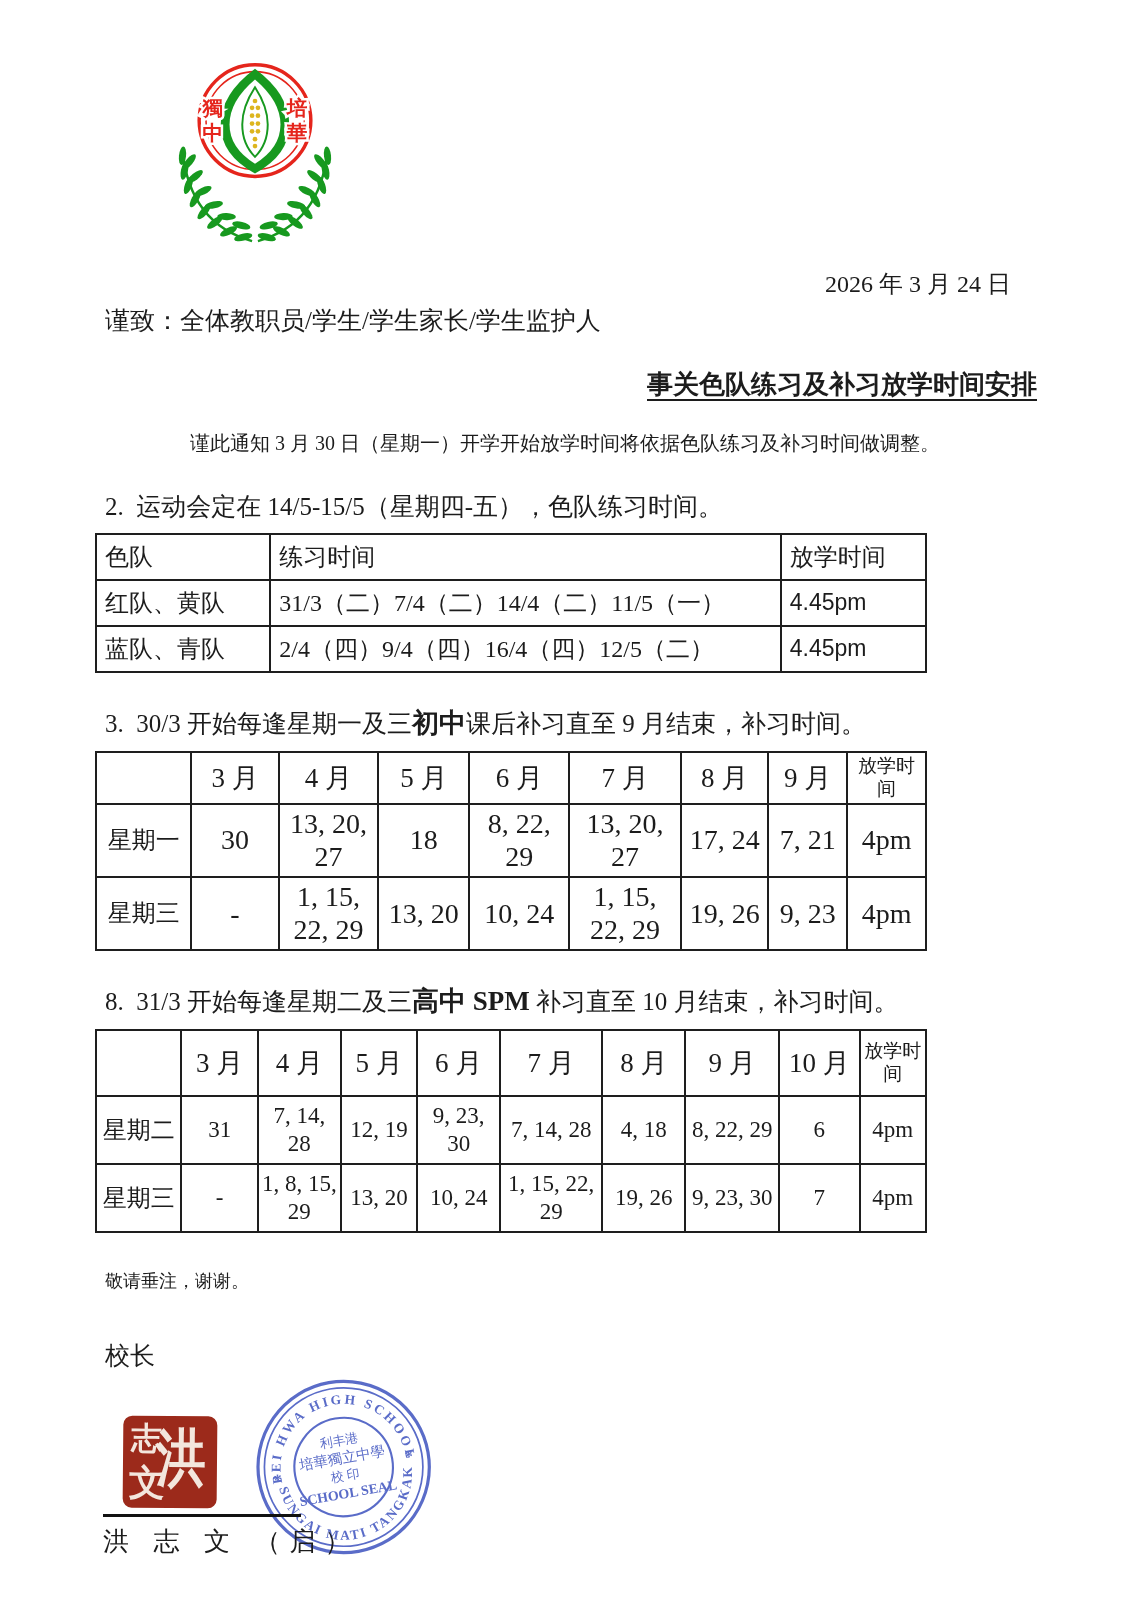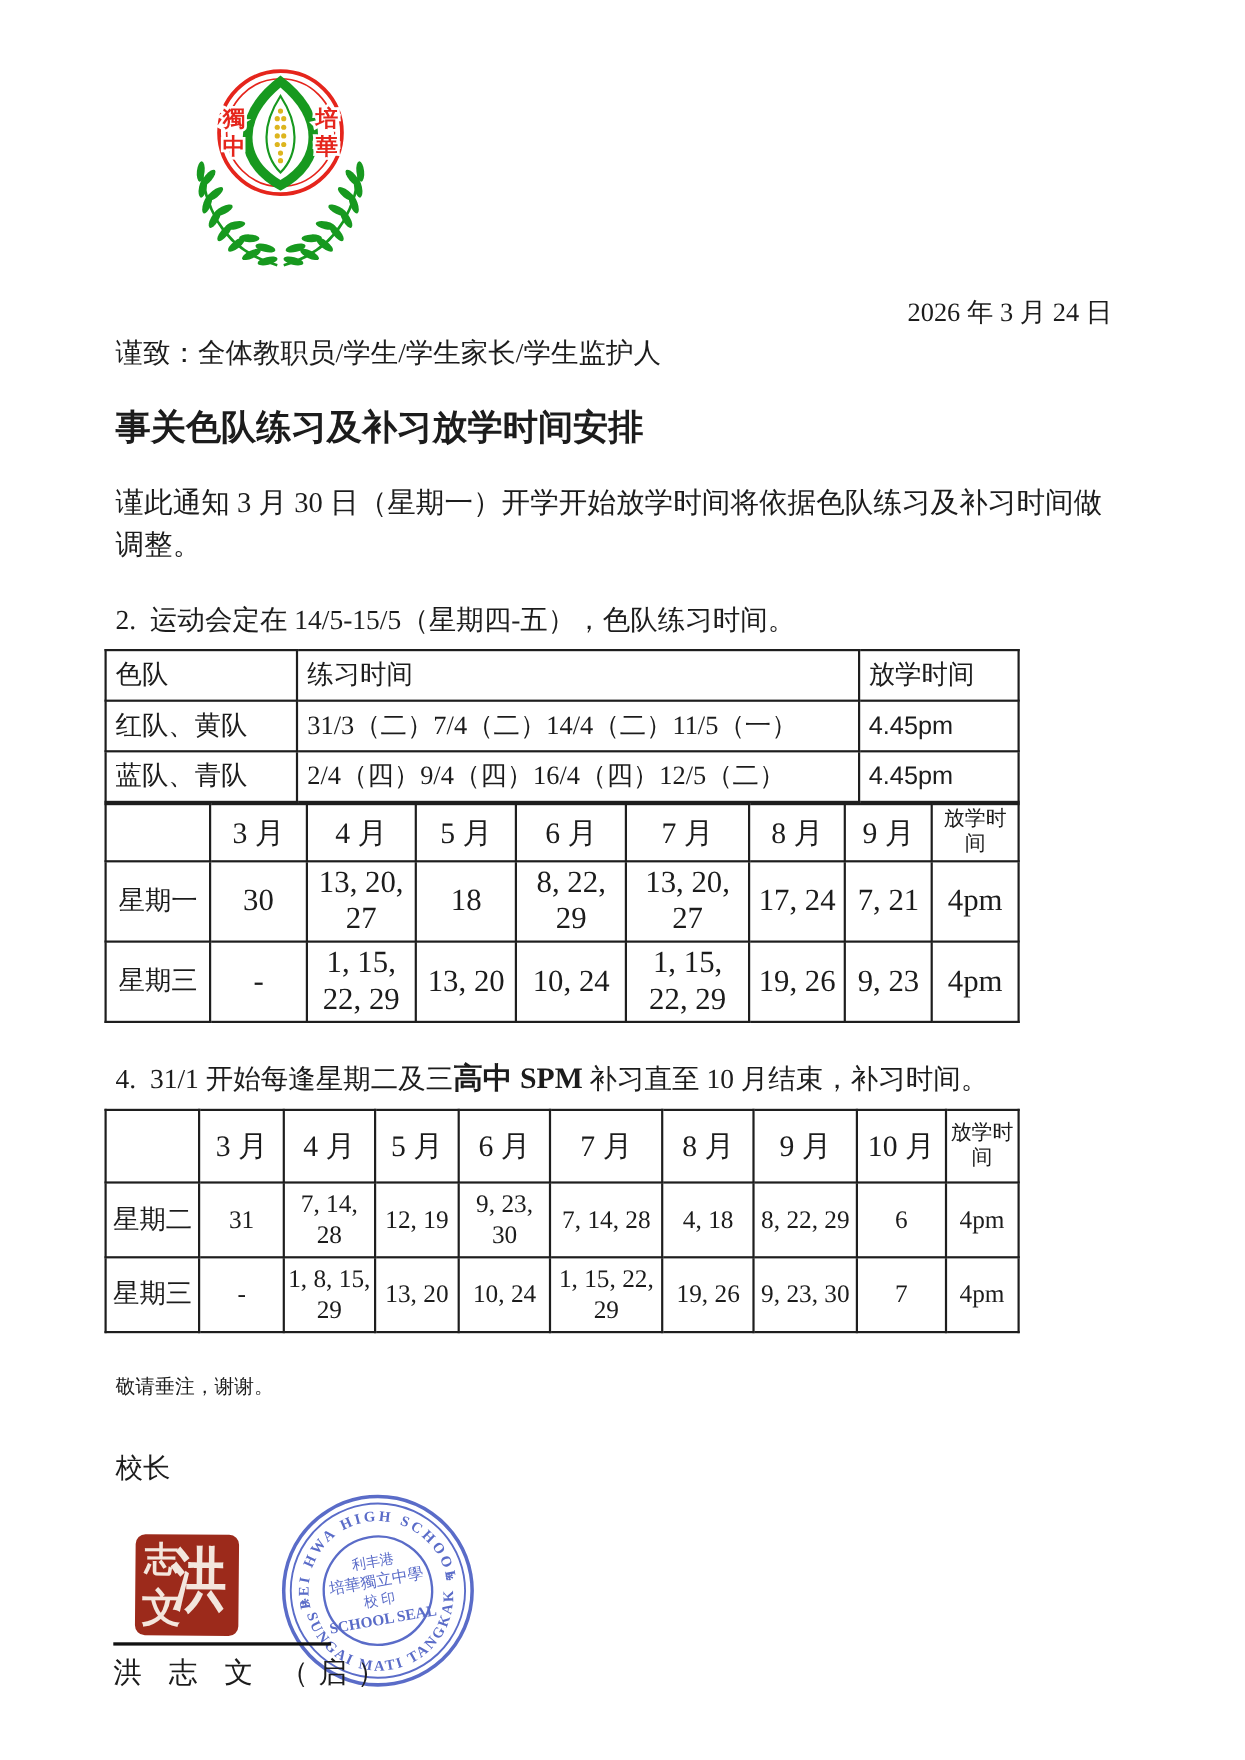--- a/index.html
+++ b/index.html
@@ -13,22 +13,22 @@
   .header{position:relative;height:192px;margin-bottom:4px;}
   .logo-wrap{position:absolute;left:62px;top:2px;}
   .head-text{margin-left:258px;width:650px;text-align:center;}
   .school-zh{font-size:52px;font-weight:bold;color:#e32412;letter-spacing:24px;line-height:1.1;white-space:nowrap;text-indent:24px;}
   .school-en{font-size:36px;font-weight:bold;color:#1d1d96;letter-spacing:1px;word-spacing:20px;margin-top:2px;white-space:nowrap;}
   .head-line{color:#1d1d96;font-family:"Liberation Sans","DejaVu Sans",sans-serif;font-size:22px;font-weight:bold;line-height:1.3;white-space:pre-wrap;}
 
   
   .date-line{text-align:right;font-size:24px;margin:26px 26px 4px 0;}
   .salutation{font-size:25px;margin:4px 0 0 10px;}
-  .subject{font-size:32px;font-weight:bold;text-decoration-thickness:2px;text-underline-offset:6px;margin:30px 0 0 10px;}
-  .intro{font-size:26px;line-height:1.5;margin:26px 0 0 10px;width:920px;}
+  .subject{font-size:26px;font-weight:bold;text-decoration:underline;text-decoration-thickness:2px;text-underline-offset:6px;margin:30px 0 0 10px;text-align:right;}
+  .intro{font-size:20px;line-height:1.5;margin:26px 0 0 10px;width:920px;text-align:center;}
   .item-heading{font-size:25px;margin:32px 0 10px 10px;white-space:pre-wrap;}
   .bold-seg{font-weight:bold;font-size:27px;}
 
   
   table{border-collapse:collapse;width:832px;table-layout:fixed;}
   td{border:2px solid #1e1e1e;padding:2px 8px;font-size:24px;line-height:1.2;vertical-align:middle;}
   .t1 td{height:40px;text-align:left;}
   .t1 .time-cell{font-family:"Liberation Sans","DejaVu Sans",sans-serif;font-size:23px;}
   .t2 td,.t3 td{text-align:center;padding:2px 3px;}
   .t2 .hrow td{height:40px;font-size:27px;}
@@ -151,20 +151,21 @@
       <td class="time-cell">4.45pm</td>
     </tr>
     <tr>
       <td>蓝队、青队</td>
       <td>2/4（四）9/4（四）16/4（四）12/5（二）</td>
       <td class="time-cell">4.45pm</td>
     </tr>
   </tbody>
     </table>
 
+  <div class="item-heading"><span>3.  30/3 开始每逢星期一及三</span><span class="bold-seg">初中</span><span>课后补习直至 9 月结束，补习时间。</span></div>
   <table class="t2">
     <colgroup>
         <col style="width:11.5%">
         <col style="width:10.5%">
         <col style="width:12%">
         <col style="width:11%">
         <col style="width:12%">
         <col style="width:13.5%">
         <col style="width:10.5%">
         <col style="width:9.5%">
@@ -200,21 +201,21 @@
       <td>13, 20</td>
       <td>10, 24</td>
       <td>1, 15, 22, 29</td>
       <td>19, 26</td>
       <td>9, 23</td>
       <td>4pm</td>
     </tr>
   </tbody>
     </table>
 
-  <div class="item-heading"><span>4.  31/1 开始每逢星期二及三</span><span class="bold-seg">高中 SPM</span><span> 补习直至 10 月结束，补习时间。</span></div>
+  <div class="item-heading"><span>8.  31/3 开始每逢星期二及三</span><span class="bold-seg">高中 SPM</span><span> 补习直至 10 月结束，补习时间。</span></div>
   <table class="t3">
     <colgroup>
         <col style="width:10.3%">
         <col style="width:9.2%">
         <col style="width:10%">
         <col style="width:9.2%">
         <col style="width:10%">
         <col style="width:12.3%">
         <col style="width:10%">
         <col style="width:11.3%">

